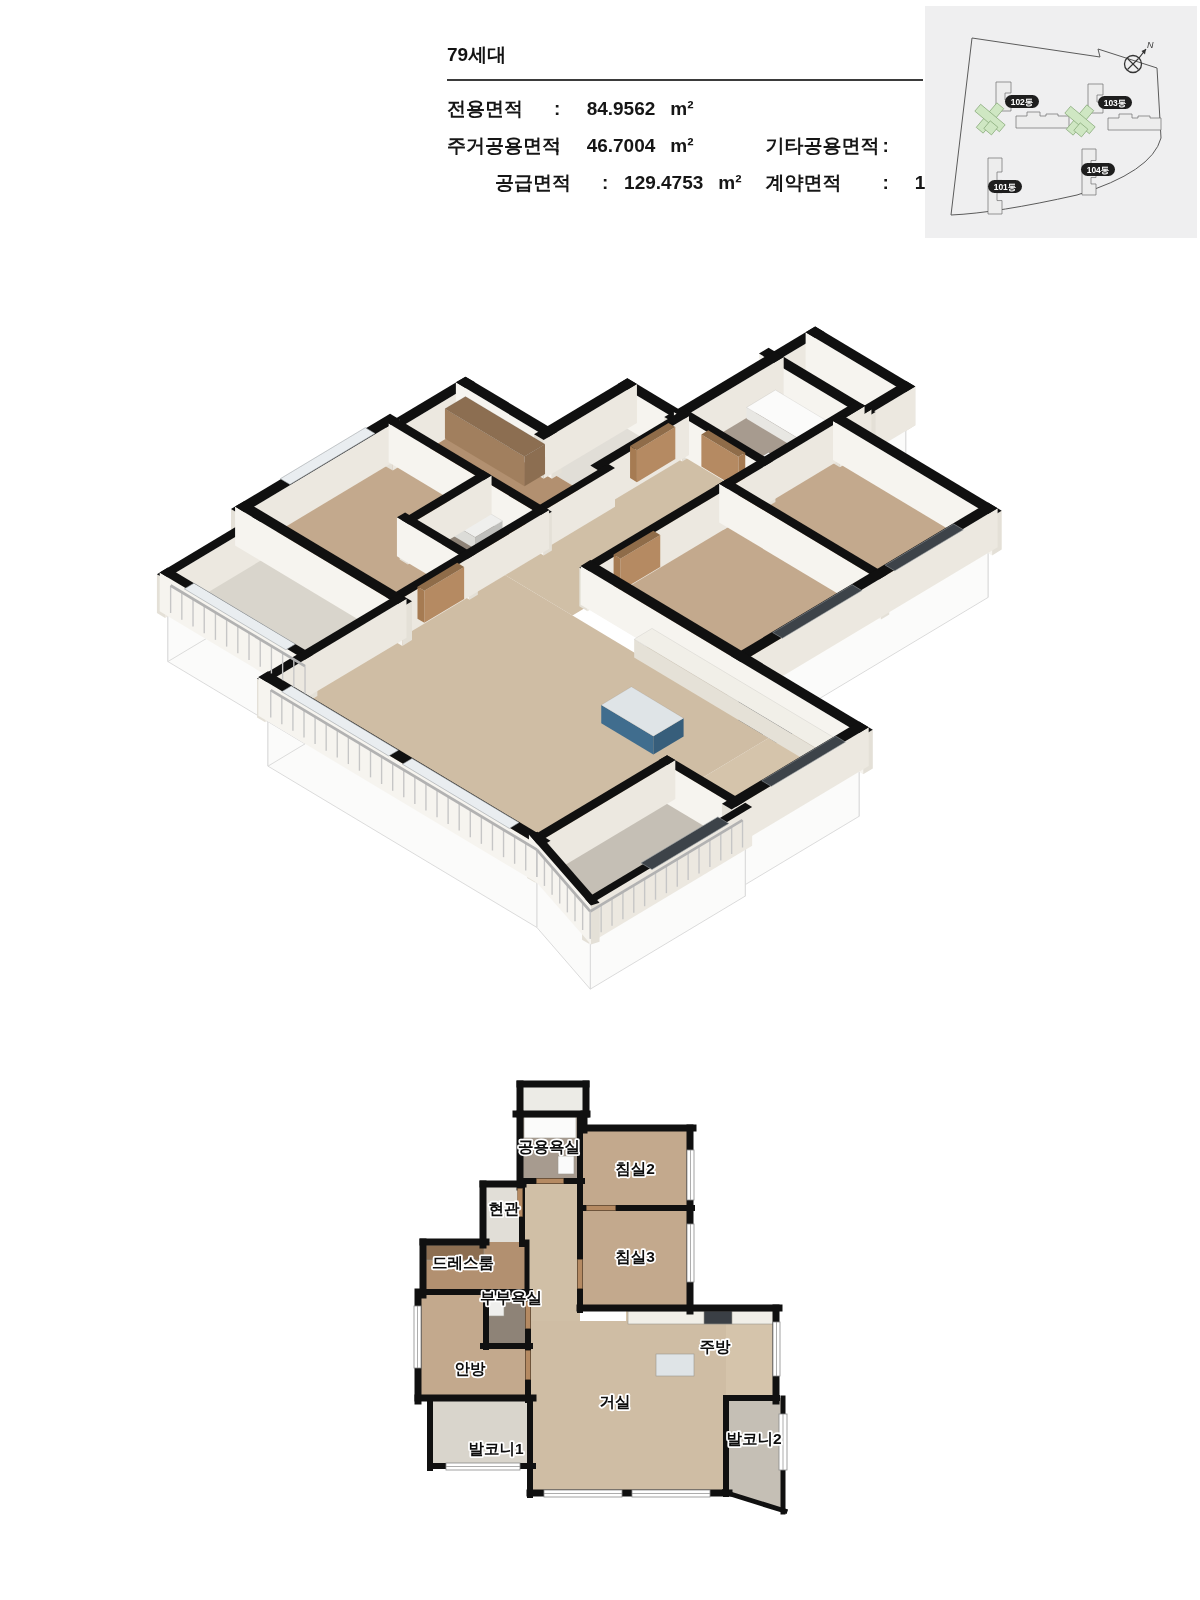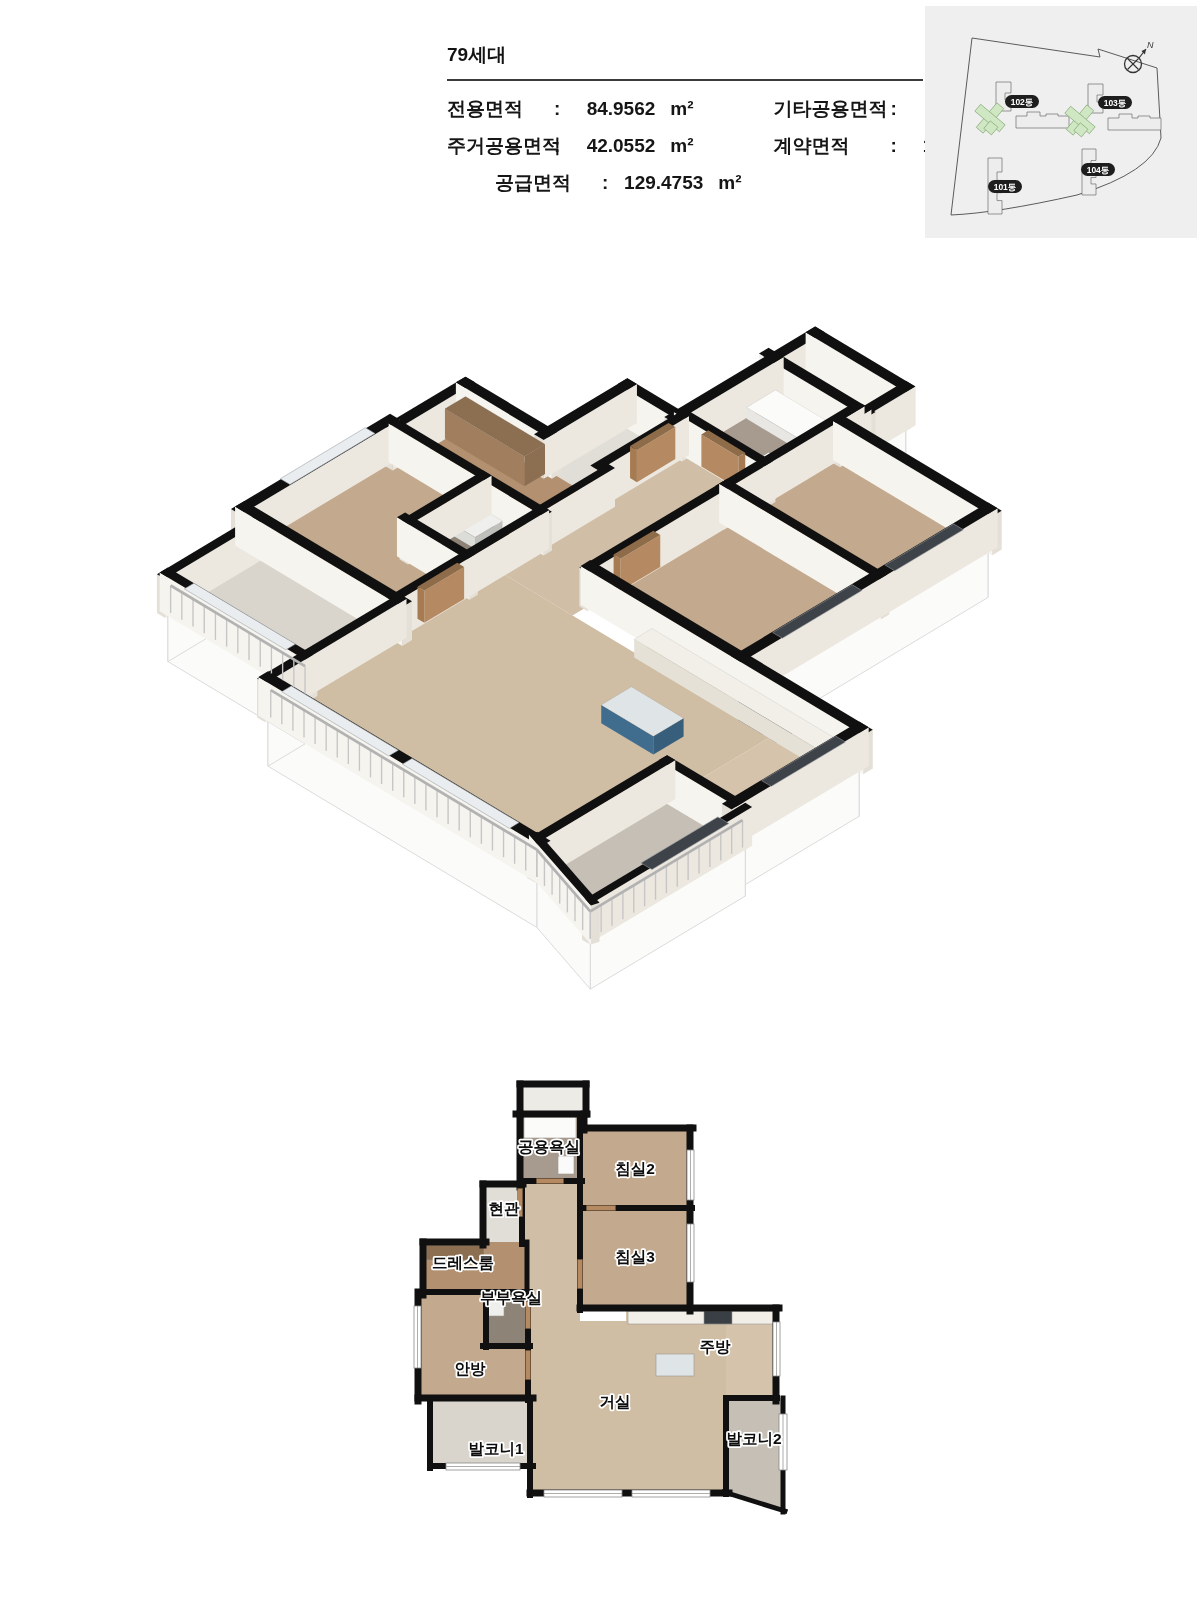--- a/index.html
+++ b/index.html
@@ -10,21 +10,21 @@
   .eyebrow{position:absolute;left:47px;top:46px;font-size:21px;font-weight:600;
            letter-spacing:10px;color:#fff}
   .bigline{position:absolute;left:42px;top:60px;display:flex;align-items:baseline;
            color:#c9e3c1;font-weight:800;letter-spacing:-5px;line-height:1.1}
   .bignum{font-size:140px}
   .m-unit{font-size:60px;font-weight:700;letter-spacing:-2px;margin:0 3px 0 6px}
   .m-unit .sup{font-size:28px;position:relative;top:-1.35em;margin-left:1px;letter-spacing:0}
   .specs{position:absolute;left:447px;top:42px;width:476px}
   .households{font-size:19px;font-weight:800;color:#131313}
   .rule{height:0;border-top:2px solid #3b3b3b;margin:11px 0 15px}
-  .spec-grid{display:flex;gap:32px;align-items:flex-start}
+  .spec-grid{display:flex;gap:24px;align-items:flex-end}
   .spec-col{display:flex;flex-direction:column;gap:11px}
   .spec-row{display:flex;align-items:baseline;font-size:19px;font-weight:700;white-space:nowrap}
   .spec-label{display:inline-block;text-align:justify;text-align-last:justify}
   .spec-colon{margin:0 3px 0 1px}
   .spec-value{display:inline-block;text-align:right}
   .spec-unit{margin-left:15px}
   #site{position:absolute;left:925px;top:6px;width:272px;height:232px}
   #iso{position:absolute;left:140px;top:322px;width:880px;height:686px}
   #plan{position:absolute;left:408px;top:1056px;width:400px;height:470px}
   svg text{font-family:"Liberation Sans","DejaVu Sans",sans-serif}
@@ -42,21 +42,21 @@
       <div class="spec-col" id="spec-col1">
           <div class="spec-row">
             <span class="spec-label" style="width: 106px;">전용면적</span>
             <span class="spec-colon">:</span>
             <span class="spec-value" style="width: 92px;">84.9562</span>
             <span class="spec-unit">m²</span>
           </div>
           <div class="spec-row">
             <span class="spec-label" style="width: 106px;">주거공용면적</span>
             <span class="spec-colon">:</span>
-            <span class="spec-value" style="width: 92px;">42.0552</span>
+            <span class="spec-value" style="width: 92px;">46.7004</span>
             <span class="spec-unit">m²</span>
           </div>
           <div class="spec-row">
             <span class="spec-label" style="width: 106px; margin-left: 48px;">공급면적</span>
             <span class="spec-colon">:</span>
             <span class="spec-value" style="width: 92px;">129.4753</span>
             <span class="spec-unit">m²</span>
           </div>
         </div>
       <div class="spec-col" id="spec-col2">

